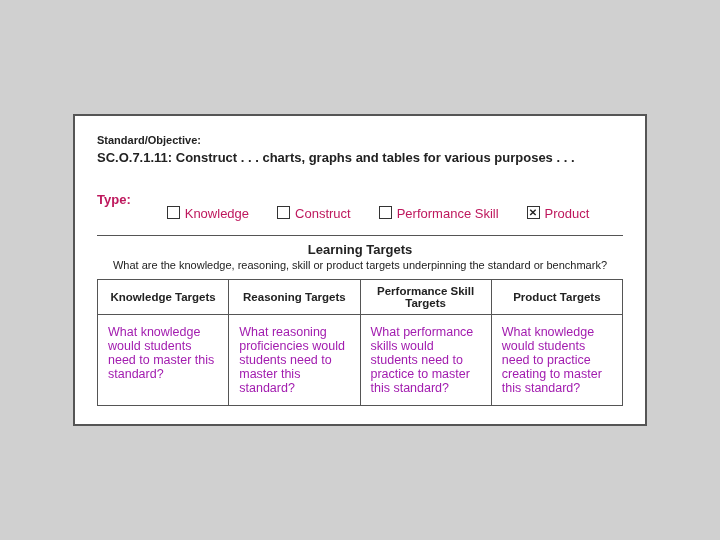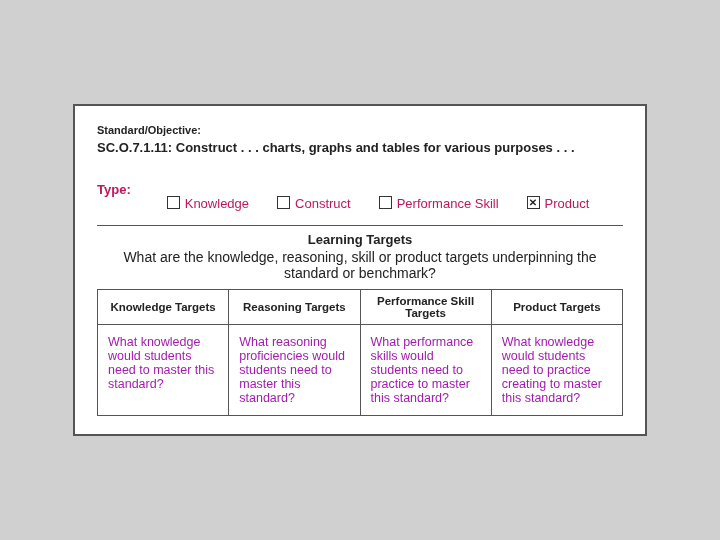--- a/index.html
+++ b/index.html
@@ -74,21 +74,21 @@
     }
     .learning-targets-title {
       text-align: center;
       font-size: 13px;
       font-weight: bold;
       color: #222;
       margin-bottom: 2px;
     }
     .learning-targets-subtitle {
       text-align: center;
-      font-size: 14px;
+      font-size: 11px;
       color: #222;
       margin-bottom: 8px;
     }
     .targets-table {
       width: 100%;
       border-collapse: collapse;
       border-radius: 8px;
     }
     .targets-table th {
       border: 1.5px solid #555;

